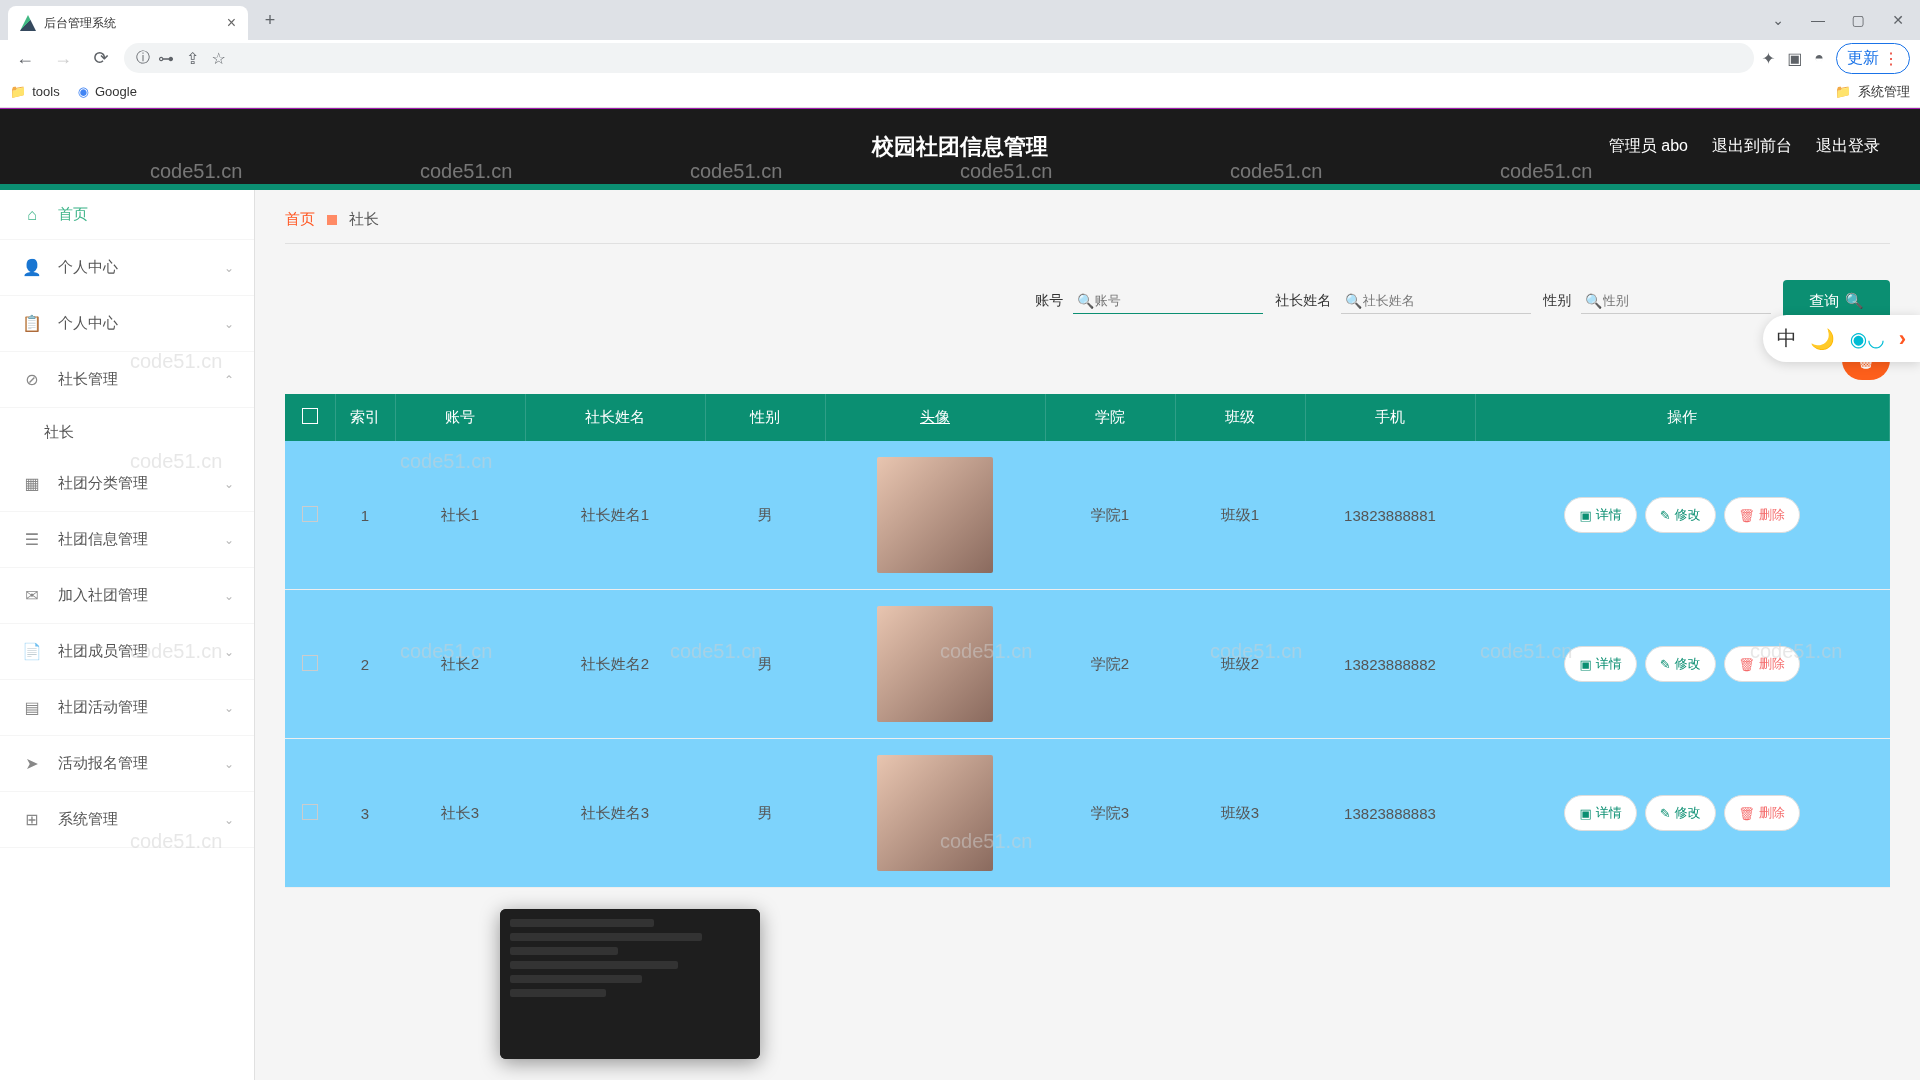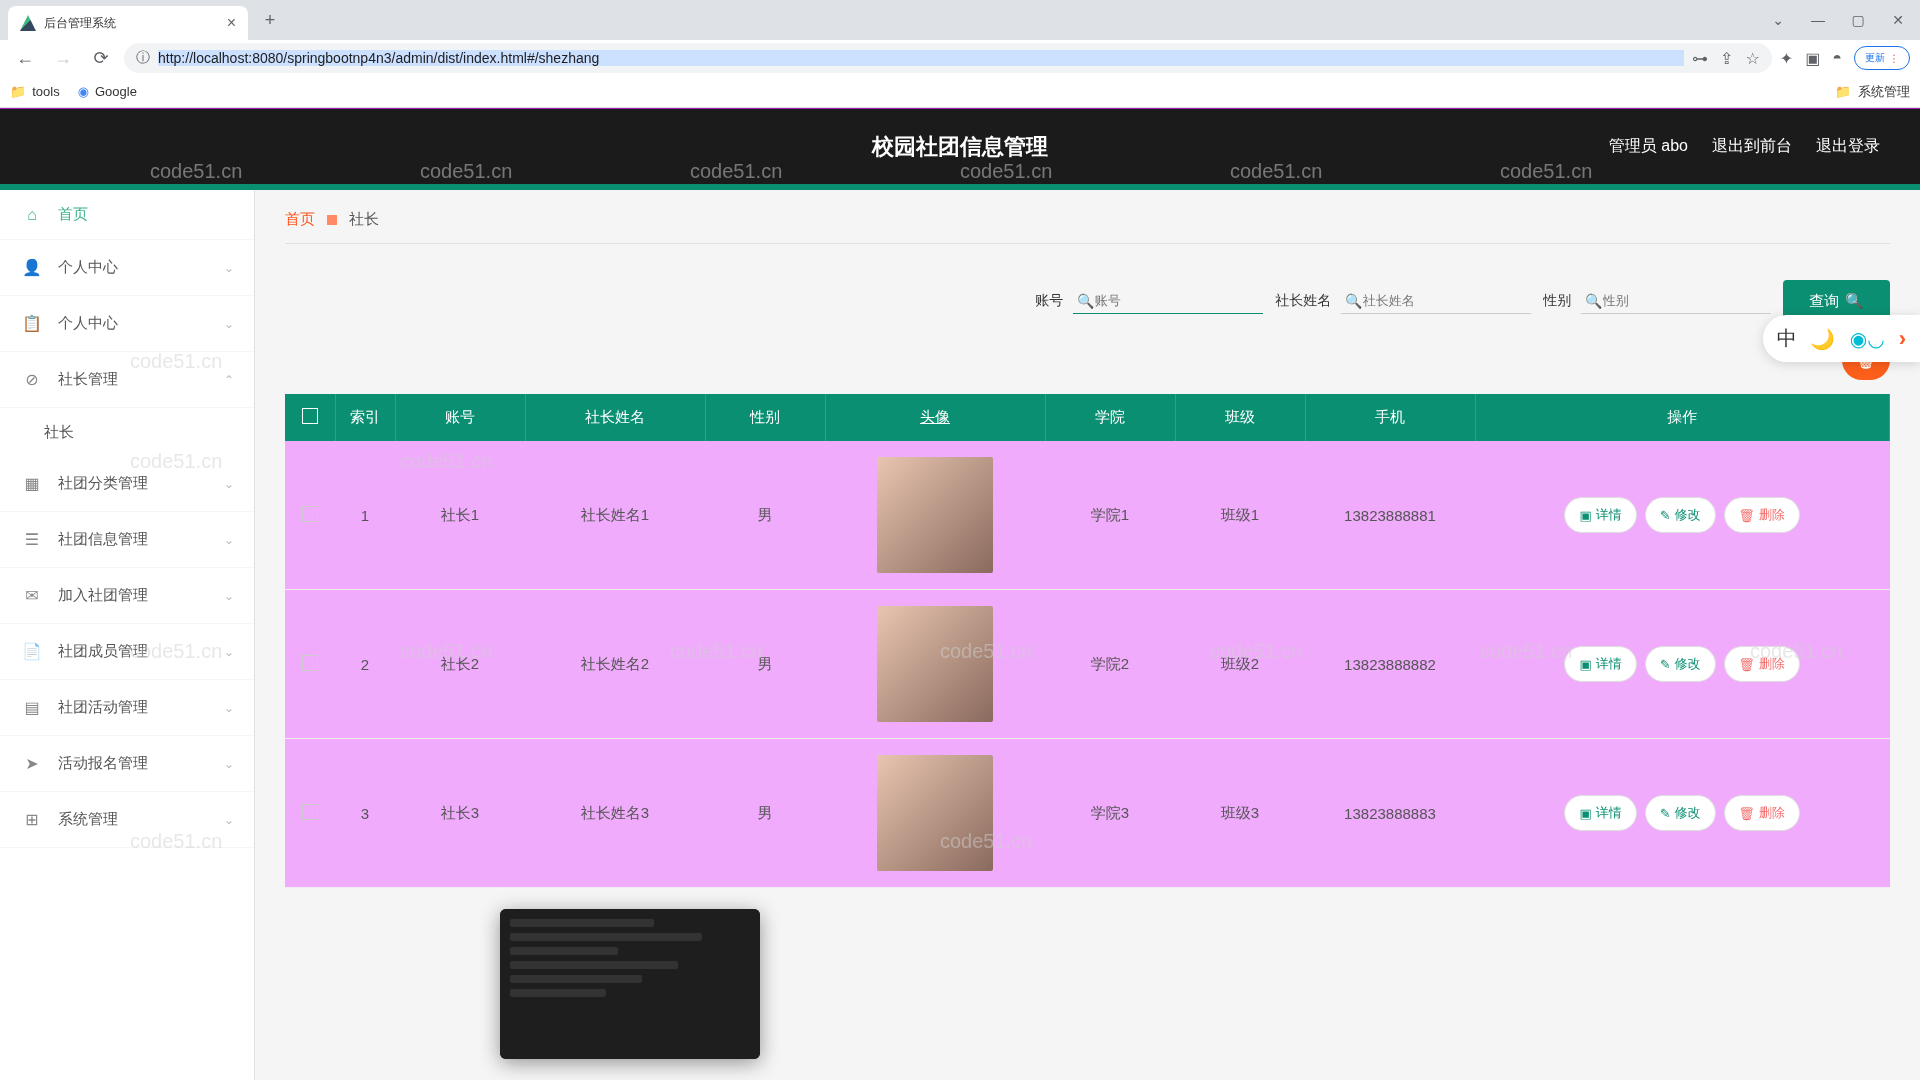--- a/index.html
+++ b/index.html
@@ -17,21 +17,21 @@
     .win-ctl { width: 28px; height: 28px; display: flex; align-items: center; justify-content: center; color: #5f6368; font-size: 14px; }
 
     .addr-bar { display: flex; align-items: center; height: 36px; padding: 0 10px; gap: 8px; }
     .nav-btn { width: 30px; height: 30px; display: flex; align-items: center; justify-content: center; color: #5f6368; font-size: 18px; border-radius: 50%; }
     .url-box { flex: 1; display: flex; align-items: center; background: #f1f3f4; border-radius: 20px; height: 30px; padding: 0 12px; gap: 8px; }
     .url-icon { color: #5f6368; font-size: 14px; }
     .url-text { font-size: 14px; color: #202124; flex: 1; }
     .url-text.selected { background: #cce0ff; }
     .url-actions { display: flex; gap: 12px; color: #5f6368; }
     .toolbar-right { display: flex; align-items: center; gap: 12px; color: #5f6368; }
-    .update-btn { border: 1px solid #1a73e8; color: #1a73e8; padding: 4px 10px; border-radius: 16px; font-size: 10px; display:flex; align-items:center; gap:4px; }
+    .update-btn { border: 1px solid #1a73e8; color: #1a73e8; padding: 4px 10px; border-radius: 16px; font-size: 16px; display:flex; align-items:center; gap:4px; }
 
     .bookmark-bar { display: flex; align-items: center; height: 32px; padding: 0 10px; gap: 18px; font-size: 13px; border-bottom: 1px solid #e0e0e0; }
     .bookmark-item { display: flex; align-items: center; gap: 6px; color: #333; }
     .folder-icon { color: #ffd766; }
     .bookmark-right { margin-left: auto; }
 
     
     .app { position: relative; height: calc(1080px - 108px); }
     .app-header { background: #1b1b1b; color: #fff; height: 75px; display: flex; align-items: center; justify-content: center; position: relative; }
     .app-title { font-size: 22px; font-weight: bold; }
@@ -59,21 +59,21 @@
     .search-label { font-size: 14px; color: #333; }
     .search-input-wrap { display: flex; align-items: center; border-bottom: 1px solid #ccc; width: 190px; padding: 4px 4px; }
     .search-input-wrap.accent { border-bottom-color: #0b8f72; }
     .search-input { border: none; outline: none; background: transparent; flex: 1; font-size: 13px; color: #999; }
     .search-sicon { color: #bbb; font-size: 14px; }
     .search-btn { background: #0b8f72; color: #fff; border: none; height: 42px; padding: 0 26px; font-size: 15px; border-radius: 4px; display: flex; align-items: center; gap: 6px; }
 
     .actions-row { display: flex; justify-content: flex-end; margin-bottom: 14px; }
     .circle-btn { width: 48px; height: 40px; background: #fd5f1b; border: none; border-radius: 22px; display: flex; align-items: center; justify-content: center; color: #fff; font-size: 16px; }
 
-    table { width: 100%; border-collapse: collapse; background: #f0abfc; }
+    table { width: 100%; border-collapse: collapse; background: #7dd3fc; }
     thead { background: #0b8f72; color: #fff; }
     th { padding: 14px 8px; font-size: 15px; font-weight: normal; text-align: center; border-right: 1px solid rgba(255,255,255,0.15); }
     td { padding: 10px 8px; text-align: center; font-size: 15px; color: #555; border-bottom: 1px solid #eee; }
     .checkbox { width: 16px; height: 16px; border: 1px solid #ccc; display: inline-block; }
     thead .checkbox { border-color: #fff; }
     .avatar-img { width: 116px; height: 116px; background: linear-gradient(135deg,#e8c5b0,#8a6a5e); border-radius: 2px; margin: 6px auto; display:block; }
     .op-btns { display: flex; gap: 8px; justify-content: center; }
     .op-btn { border: 1px solid #ddd; background: #fff; border-radius: 22px; padding: 8px 14px; font-size: 13px; color: #0b8f72; display: flex; align-items: center; gap: 4px; }
     .op-btn.danger { color: #f56c6c; }
 
@@ -110,21 +110,20 @@
       <div class="win-ctl">▢</div>
       <div class="win-ctl">✕</div>
     </div>
   </div>
   <div class="addr-bar">
     <div class="nav-btn">←</div>
     <div class="nav-btn" style="color:#ccc;">→</div>
     <div class="nav-btn">⟳</div>
     <div class="url-box">
       <span class="url-icon">ⓘ</span>
-      <span class="url-text selected">http://localhost:8080/springbootnp4n3/admin/dist/index.html#/shezhang</span>
       <div class="url-actions">
         <span>⊶</span>
         <span>⇪</span>
         <span>☆</span>
       </div>
     </div>
     <div class="toolbar-right">
       <span>✦</span>
       <span>▣</span>
       <span>◓</span>

